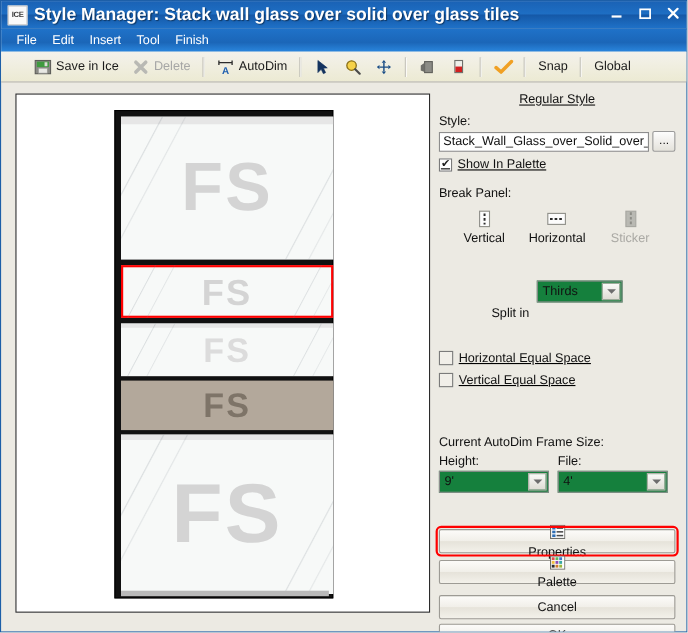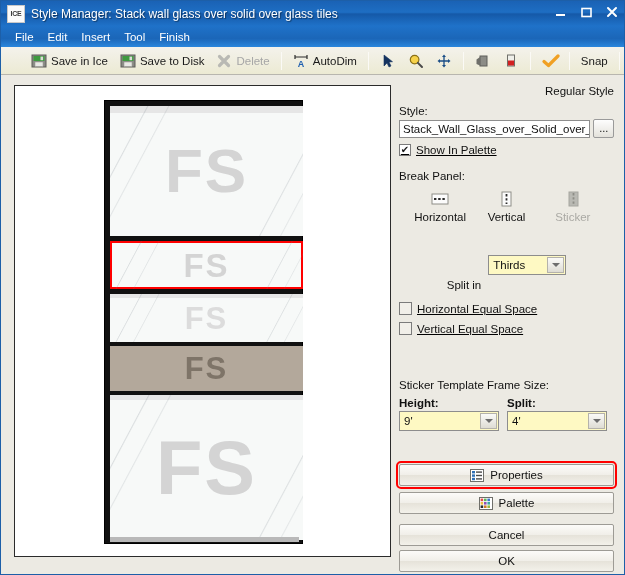--- a/index.html
+++ b/index.html
@@ -29,21 +29,21 @@
   }
   .title-ico {
     width: 16px; height: 16px; margin-left: 6px; margin-right: 6px;
     background: #fafafa; border: 1px solid #c8c8c8;
     color: #3a3a3a; font-size: 7px; font-weight: bold;
     display: flex; align-items: center; justify-content: center;
     letter-spacing: -0.3px;
     font-family: "Liberation Sans", sans-serif;
   }
   .title-text {
-    color: #ffffff; font-size: 12px; font-weight: normal;
+    color: #ffffff; font-size: 16px; font-weight: bold;
     text-shadow: 1px 1px 1px rgba(0,0,0,0.45);
     white-space: nowrap;
   }
   .wincontrols {
     position: absolute; right: 4px; top: 2px;
     display: flex; align-items: center; gap: 6px;
   }
   .wbtn {
     width: 20px; height: 18px; color: #ffffff;
     display: flex; align-items: center; justify-content: center;
@@ -134,22 +134,23 @@
     position:absolute; left:5px; bottom:1px; width:189px; height:5px;
     background:#b9b9b9;
   }
 
   
   .side {
     position: absolute; left: 398px; top: 84px;
     width: 215px; height: 480px;
   }
   .side-title {
-    text-align: right; font-size: 11.5px; color: #111;
+    text-align: center; font-size: 11.5px; color: #111;
     margin-bottom: 8px;
+    text-decoration: underline;
   }
   .lbl { font-size: 11.5px; color: #111; display: block; }
   .row-style { display: flex; align-items: center; gap: 3px; margin-top: 2px; }
   .txtin {
     flex: 1 1 auto; height: 18px; box-sizing: border-box;
     border: 1px solid #8d8d8d; background: #fff;
     font-size: 11.5px; color: #111; padding: 1px 3px;
     font-family: "Liberation Sans", sans-serif;
     overflow: hidden; white-space: nowrap; line-height: 15px;
   }
@@ -177,48 +178,49 @@
   }
   .breakitem { display: flex; flex-direction: column; align-items: center; width: 62px; }
   .breakicon { width: 20px; height: 18px; margin-bottom: 3px; }
   .breaklabel { font-size: 11.5px; color: #111; }
   .breakitem.disabled .breaklabel { color: #aaa9a4; }
 
   .splitrow { display: flex; align-items: center; justify-content: center; gap: 7px; margin-top: 16px; }
   .splitlabel { font-size: 11.5px; color: #111; margin-top: 40px; }
   .sel {
     width: 78px; height: 20px; box-sizing: border-box;
-    border: 1px solid #8d8d8d; background: #fef9c3;
+    border: 1px solid #8d8d8d; background: #15803d;
     font-size: 11.5px; color: #111;
     display: flex; align-items: center; padding-left: 4px;
     position: relative;
   }
   .sel .arrow {
     position: absolute; right: 1px; top: 1px; width: 17px; height: 16px;
     background: linear-gradient(to bottom, #fafaf8, #dedcd4);
     border: 1px solid #b4b2ab; box-sizing: border-box;
     display: flex; align-items: center; justify-content: center;
   }
   .caret {
     width: 0; height: 0; border-left: 4px solid transparent;
     border-right: 4px solid transparent; border-top: 4px solid #6d6d6d;
   }
 
   .frame-title { font-size: 11.5px; color: #111; }
   .hwrow { display: flex; gap: 8px; margin-top: 1px; }
-  .hwcol { width: 100px; font-weight: bold; }
+  .hwcol { width: 100px; }
   .hwsel { width: 100px; height: 20px; }
 
   .bigbtn {
     width: 100%; height: 22px; box-sizing: border-box;
     border: 1px solid #9d9b95; border-radius: 2px;
     background: linear-gradient(to bottom, #fcfbf9 0%, #f1efe9 48%, #e6e3da 52%, #f3f1ea 100%);
     font-size: 11.5px; color: #111;
     display: flex; align-items: center; justify-content: center; gap: 6px;
     position: relative;
+    flex-direction: column;
   }
   .bigbtn.hl { outline: 2px solid #ff0000; outline-offset: 1px; }
   .btnico { width: 14px; height: 13px; display:block; }
 
   .sbsep { height: 10px; }
 </style>
 </head>
 <body>
 
 <div id="app">
@@ -260,31 +262,20 @@
         <svg width="16" height="16" viewBox="0 0 16 16">
           <rect x="1" y="2" width="14" height="12" fill="#8a8a85" stroke="#5c5c58"></rect>
           <rect x="2.5" y="3" width="11" height="5" fill="#3f9a3f"></rect>
           <rect x="4" y="9" width="8" height="4.5" fill="#e8e8e4" stroke="#9a9a95" stroke-width="0.6"></rect>
           <rect x="9.5" y="3.6" width="2.6" height="3.6" fill="#dcdcd6"></rect>
         </svg>
       </span>
       <span>Save in Ice</span>
     </div>
 
-    <div class="tbtn">
-      <span class="tico">
-        <svg width="16" height="16" viewBox="0 0 16 16">
-          <rect x="1" y="2" width="14" height="12" fill="#8a8a85" stroke="#5c5c58"></rect>
-          <rect x="2.5" y="3" width="11" height="5" fill="#3f9a3f"></rect>
-          <rect x="4" y="9" width="8" height="4.5" fill="#e8e8e4" stroke="#9a9a95" stroke-width="0.6"></rect>
-          <rect x="9.5" y="3.6" width="2.6" height="3.6" fill="#dcdcd6"></rect>
-        </svg>
-      </span>
-      <span>Save to Disk</span>
-    </div>
 
     <div class="tbtn disabled">
       <span class="tico">
         <svg width="16" height="16" viewBox="0 0 16 16">
           <path d="M3.5 3.5 L12.5 12.5 M12.5 3.5 L3.5 12.5" stroke="#b9b9b4" stroke-width="3.2" stroke-linecap="round"></path>
         </svg>
       </span>
       <span>Delete</span>
     </div>
 
@@ -418,38 +409,38 @@
 
     <div class="chkrow">
       <div class="chk checked"></div>
       <span class="lbl">Show In Palette</span>
     </div>
 
     <div style="height:14px"></div>
     <div class="lbl">Break Panel:</div>
 
     <div class="breakrow">
+      <div class="breakitem">
+        <span class="breakicon">
+          <svg width="20" height="18" viewBox="0 0 20 18">
+            <rect x="6" y="2" width="9" height="14" fill="#fcfcfc" stroke="#8e8e88" stroke-width="1"></rect>
+            <path d="M10.5 4 V14" stroke="#2b2b2b" stroke-width="1.8" stroke-dasharray="2.4 1.8"></path>
+          </svg>
+        </span>
+        <span class="breaklabel">Vertical</span>
+      </div>
       <div class="breakitem">
         <span class="breakicon">
           <svg width="20" height="18" viewBox="0 0 20 18">
             <rect x="2" y="4" width="16" height="10" fill="#fcfcfc" stroke="#8e8e88" stroke-width="1"></rect>
             <path d="M4 9 H16" stroke="#2b2b2b" stroke-width="1.8" stroke-dasharray="2.4 1.8"></path>
           </svg>
         </span>
         <span class="breaklabel">Horizontal</span>
       </div>
-      <div class="breakitem">
-        <span class="breakicon">
-          <svg width="20" height="18" viewBox="0 0 20 18">
-            <rect x="6" y="2" width="9" height="14" fill="#fcfcfc" stroke="#8e8e88" stroke-width="1"></rect>
-            <path d="M10.5 4 V14" stroke="#2b2b2b" stroke-width="1.8" stroke-dasharray="2.4 1.8"></path>
-          </svg>
-        </span>
-        <span class="breaklabel">Vertical</span>
-      </div>
       <div class="breakitem disabled">
         <span class="breakicon">
           <svg width="20" height="18" viewBox="0 0 20 18">
             <rect x="6" y="2" width="9" height="14" fill="#b9b9b3" stroke="#a6a6a0" stroke-width="1"></rect>
             <path d="M10.5 3 V15" stroke="#8d8d87" stroke-width="1.8" stroke-dasharray="2.4 1.8"></path>
           </svg>
         </span>
         <span class="breaklabel">Sticker</span>
       </div>
     </div>
@@ -457,39 +448,39 @@
     <div class="splitrow">
       <span class="splitlabel">Split in</span>
       <div class="sel">
         <span>Thirds</span>
         <span class="arrow">
             <span class="caret"></span>
           </span>
       </div>
     </div>
 
-    <div class="chkrow" style="margin-top:11px;">
+    <div class="chkrow" style="margin-top:28px;">
       <div class="chk big"></div>
       <span class="lbl">Horizontal Equal Space</span>
     </div>
     <div class="chkrow" style="margin-top:7px;">
       <div class="chk big"></div>
       <span class="lbl">Vertical Equal Space</span>
     </div>
 
     <div style="height:44px"></div>
 
-    <div class="frame-title">Sticker Template Frame Size:</div>
+    <div class="frame-title">Current AutoDim Frame Size:</div>
 
     <div class="hwrow" style="margin-top:6px;">
       <div class="hwcol">
           <span class="lbl">Height:</span>
         </div>
       <div class="hwcol">
-          <span class="lbl">Split:</span>
+          <span class="lbl">File:</span>
         </div>
     </div>
     <div class="hwrow" style="margin-top:2px;">
       <div class="sel hwsel">
         <span>9'</span>
         <span class="arrow">
             <span class="caret"></span>
           </span>
       </div>
       <div class="sel hwsel">

